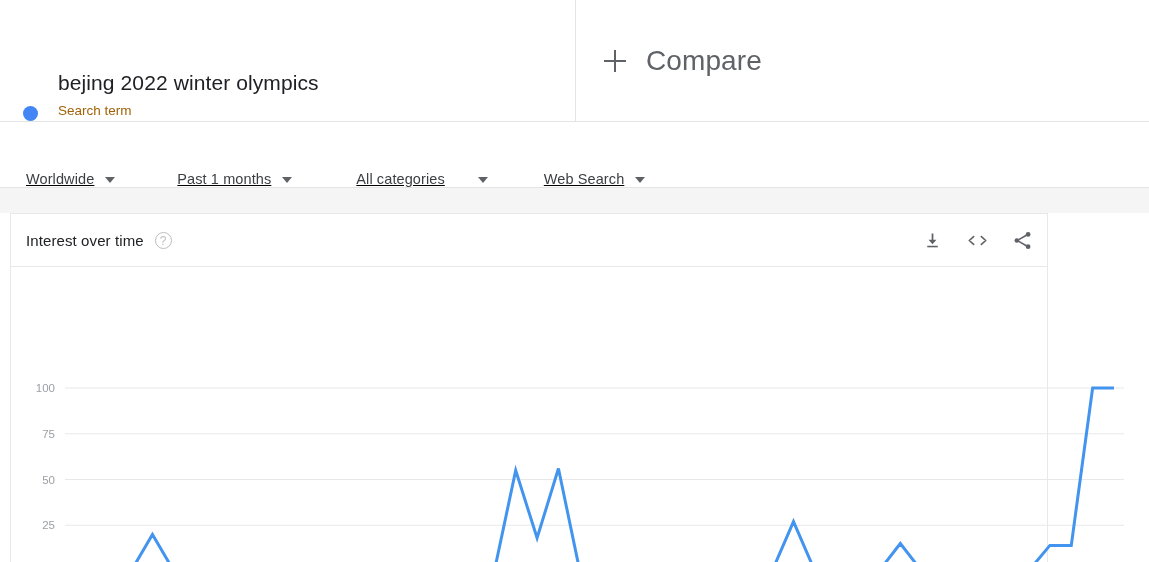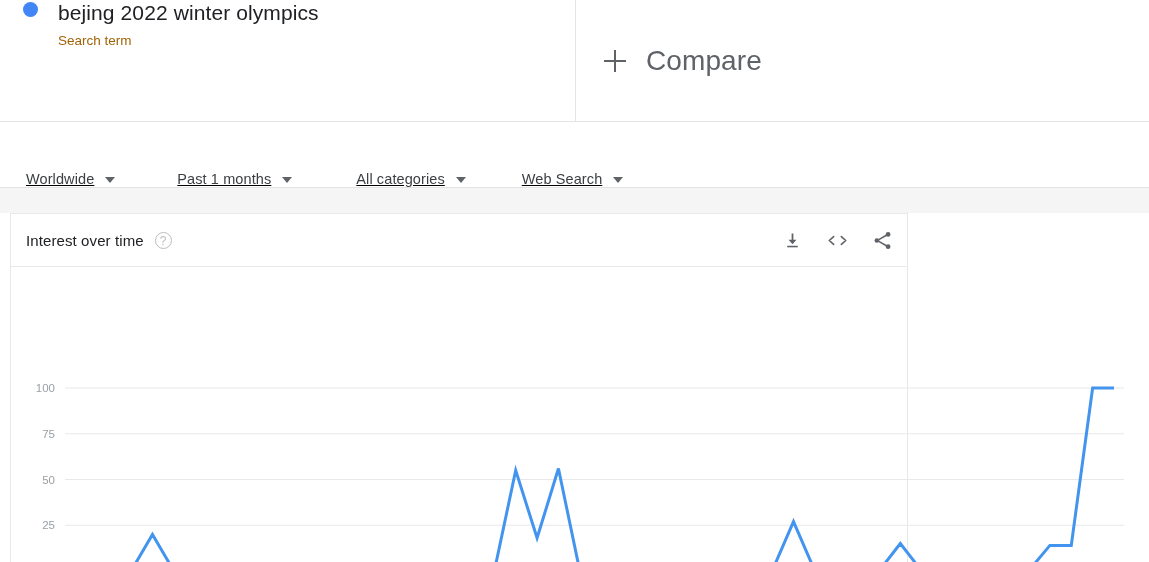--- a/index.html
+++ b/index.html
@@ -26,21 +26,21 @@
     display: flex;
     border-bottom: 1px solid #e4e4e4;
     box-sizing: border-box;
     background: #fff;
   }
   .term-cell {
     width: 576px;
     box-sizing: border-box;
     border-right: 1px solid #e4e4e4;
     display: flex;
-    align-items: flex-start;
+    align-items: flex-end;
     padding-left: 23px;
   }
   .term-dot {
     width: 15px;
     height: 15px;
     border-radius: 50%;
     background: #4285f4;
     flex: 0 0 auto;
     margin-right: 20px;
     margin-top: 2px;
@@ -108,37 +108,37 @@
   .caret {
     width: 0; height: 0;
     border-left: 5px solid transparent;
     border-right: 5px solid transparent;
     border-top: 6px solid #5f6368;
     margin-left: 11px;
     margin-top: 2px;
   }
   .f0 { margin-left: 26px; }
   .f1 { margin-left: 62px; }
-  .f2 { margin-left: 64px; }
+  .f2 { margin-left: 64px; gap: 22px; }
   .f3 { margin-left: 56px; }
 
   
   .gap-strip {
     position: absolute;
     left: 0; top: 188px;
     width: 1149px;
     height: 25px;
     background: #f5f5f5;
   }
 
   
   .card {
     position: absolute;
     left: 10px; top: 213px;
-    width: 898px;
+    width: 1038px;
     height: 349px;
     background: #ffffff;
     border: 1px solid #e8e8e8;
     border-bottom: none;
     box-sizing: border-box;
   }
   .card-header {
     position: relative;
     height: 52px;
     border-bottom: 1px solid #e8e8e8;

